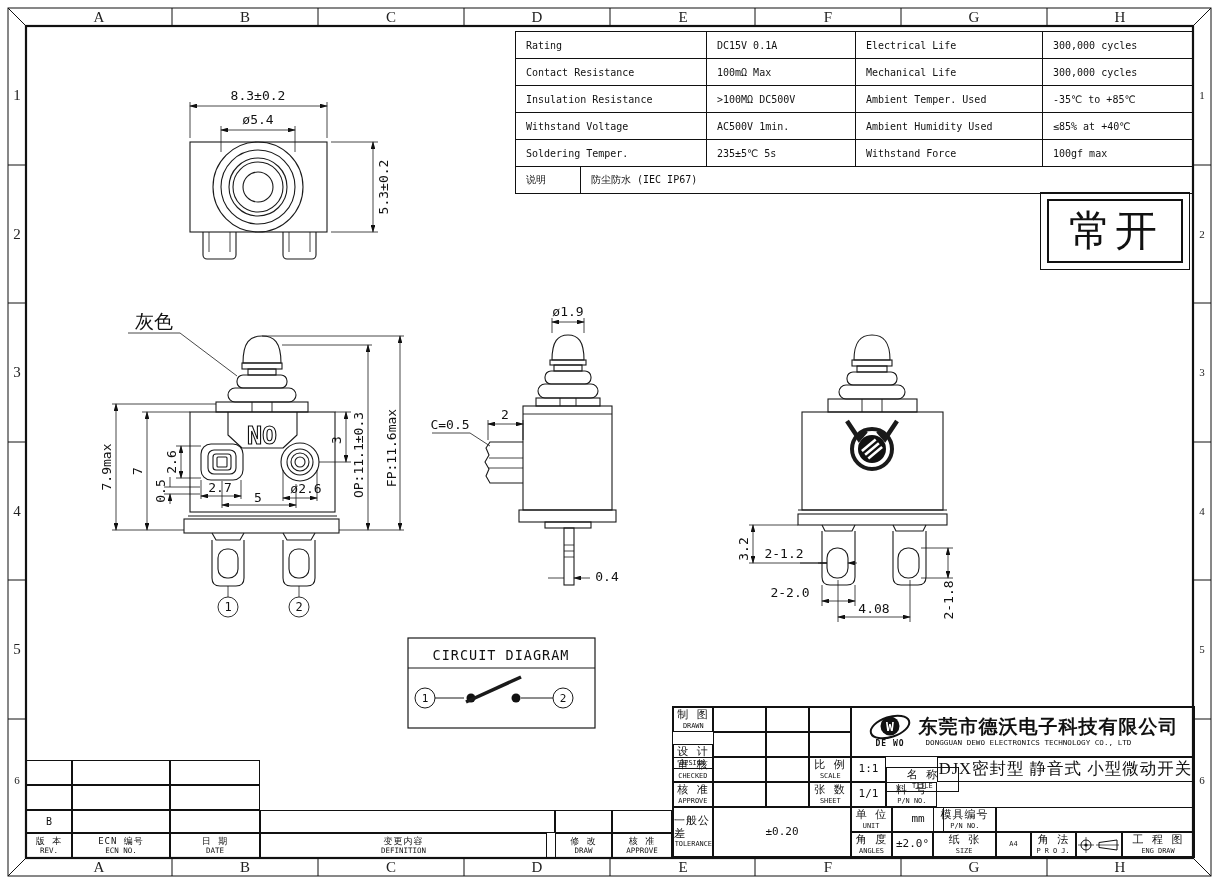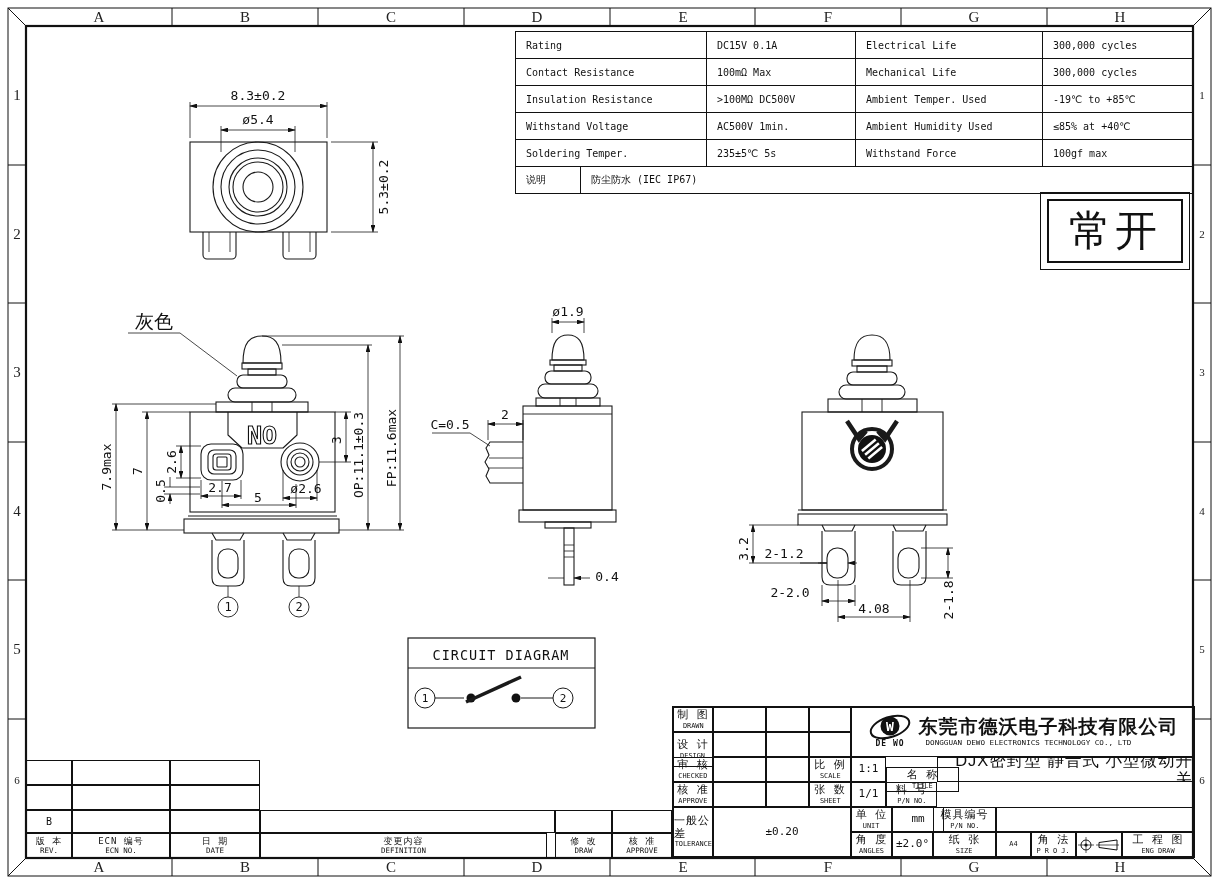--- a/index.html
+++ b/index.html
@@ -25,21 +25,21 @@
   .tb{position:absolute;left:672px;top:706px;width:521px;height:150px;border:1.5px solid #111;}
   .tb .cell{position:absolute;border:1px solid #111;box-sizing:border-box;display:flex;
             flex-direction:column;align-items:center;justify-content:center;line-height:1.15;
             overflow:hidden;}
   .tb .zh{font-size:11px;letter-spacing:1px;}
   .tb .en{font-size:7.5px;transform:scale(.92);white-space:nowrap;}
   .tb .val{font-size:11px;}
   .company{flex-direction:row !important;gap:6px;}
   .co-zh{font-size:19px;font-weight:bold;letter-spacing:1px;font-family:"DejaVu Sans",sans-serif;}
   .co-en{font-size:8px;transform:scale(.95);white-space:nowrap;}
-  .tb .big-title{font-size:16.5px;font-family:Liberation Sans, sans-serif;letter-spacing:1px;text-align:right;}
+  .tb .big-title{font-size:16.5px;font-family:Liberation Serif, serif;letter-spacing:1px;text-align:right;}
   .tb .big-pn{font-size:15px;font-weight:bold;font-family:"Liberation Sans",sans-serif;letter-spacing:1px;}
   
   .rev{position:absolute;left:26px;top:760px;width:646px;height:98px;}
   .rev .cell{position:absolute;border:1px solid #111;box-sizing:border-box;display:flex;
              flex-direction:column;align-items:center;justify-content:center;line-height:1.2;}
   .rev .zh{font-size:9px;letter-spacing:1px;}
   .rev .en{font-size:7.5px;}
   .rev .rv{font-size:10px;}
 </style>
 </head>
@@ -300,21 +300,21 @@
     <tr>
       <td colspan="2">Contact Resistance</td>
       <td>100mΩ Max</td>
       <td>Mechanical Life</td>
       <td>300,000 cycles</td>
     </tr>
     <tr>
       <td colspan="2">Insulation Resistance</td>
       <td>&gt;100MΩ DC500V</td>
       <td>Ambient Temper. Used</td>
-      <td>-19℃ to +85℃</td>
+      <td>-35℃ to +85℃</td>
     </tr>
     <tr>
       <td colspan="2">Withstand Voltage</td>
       <td>AC500V 1min.</td>
       <td>Ambient Humidity Used</td>
       <td>≤85% at +40℃</td>
     </tr>
     <tr>
       <td colspan="2">Soldering Temper.</td>
       <td>235±5℃ 5s</td>
@@ -330,21 +330,21 @@
 
   <div class="state-outer">
     <div class="state-inner">常开</div>
   </div>
 
   <div class="tb">
     <div class="cell" style="left:0;top:0;width:40px;height:25px">
       <span class="zh">制 图</span>
       <span class="en">DRAWN</span>
       </div>
-    <div class="cell" style="left:0;top:25px;width:40px;height:35px">
+    <div class="cell" style="left:0;top:37px;width:40px;height:25px">
       <span class="zh">设 计</span>
       <span class="en">DESIGN</span>
       </div>
     <div class="cell" style="left:0;top:50px;width:40px;height:25px">
       <span class="zh">审 核</span>
       <span class="en">CHECKED</span>
       </div>
     <div class="cell" style="left:0;top:75px;width:40px;height:25px">
       <span class="zh">核 准</span>
       <span class="en">APPROVE</span>

